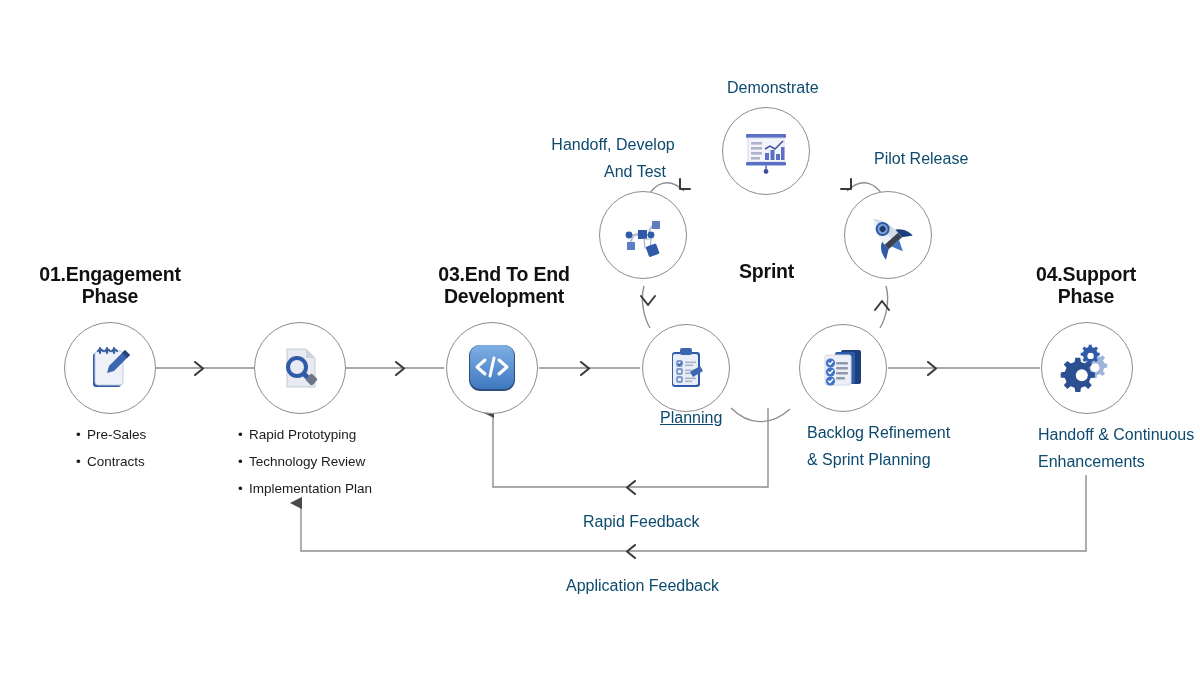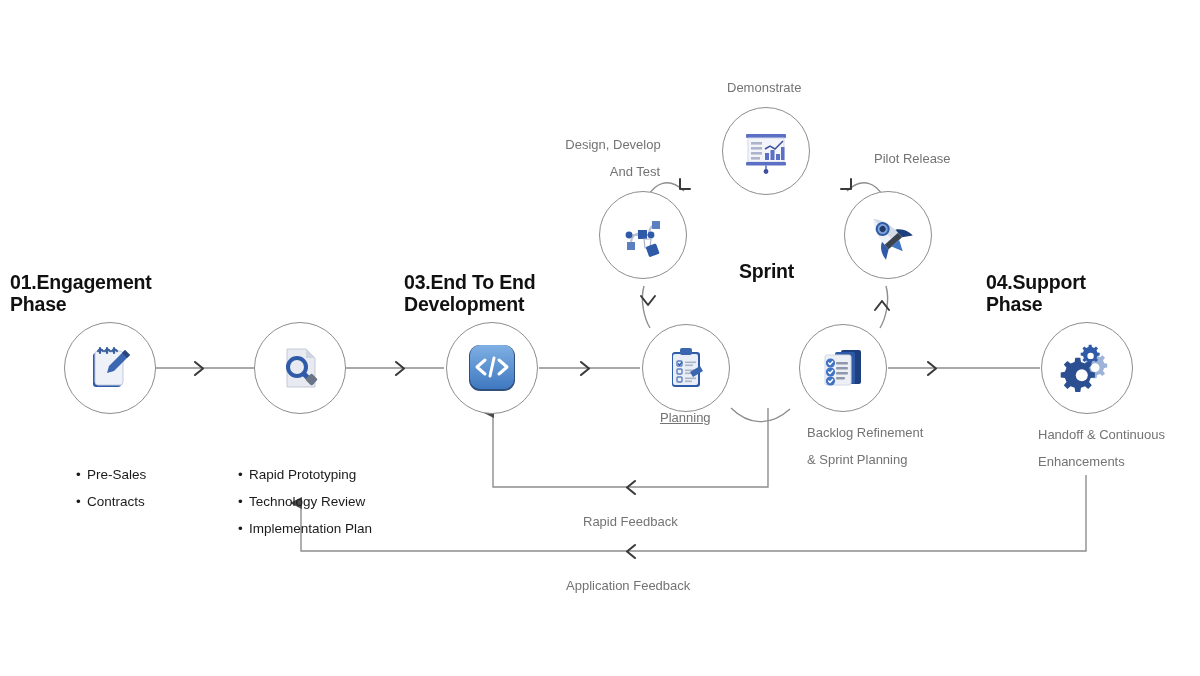--- a/index.html
+++ b/index.html
@@ -5,28 +5,28 @@
   html,body{margin:0;padding:0;background:#ffffff;}
   body{width:1200px;height:676px;overflow:hidden;font-family:"Liberation Sans",sans-serif;color:#1b1b1b;}
   #canvas{position:relative;width:1200px;height:676px;background:#ffffff;}
 
   svg.layer{position:absolute;left:0;top:0;width:1200px;height:676px;pointer-events:none;}
 
   .node{position:absolute;border-radius:50%;background:#ffffff;border:1.4px solid #8d8d8d;
         display:flex;align-items:center;justify-content:center;box-sizing:border-box;}
   .node svg{display:block;}
 
-  .phase-title{position:absolute;font-weight:bold;font-size:19.5px;
-      line-height:22px;letter-spacing:-.2px;color:#111111;margin-top:8px;}
-
-  .bullets{position:absolute;font-size:13.5px;line-height:27px;color:#1b1b1b;margin-top:40px;}
+  .phase-title{position:absolute;text-align:center;font-weight:bold;font-size:19.5px;
+      line-height:22px;letter-spacing:-.2px;color:#111111;}
+
+  .bullets{position:absolute;font-size:13.5px;line-height:27px;color:#1b1b1b;}
   .bullets div{white-space:nowrap;}
   .bullets .b{display:inline-block;width:11px;}
 
-  .cap{position:absolute;font-size:13px;line-height:27px;color:#737373;white-space:nowrap;}
+  .cap{position:absolute;font-size:16px;line-height:27px;color:#0c4a6e;white-space:nowrap;}
   .cap.center{text-align:center;}
   .sprint-label{position:absolute;font-weight:bold;font-size:19.5px;color:#111111;letter-spacing:-.2px;}
 </style>
 </head>
 <body>
 
 <div id="canvas">
 
   <svg class="layer" viewBox="0 0 1200 676">
     <defs>
@@ -256,21 +256,21 @@
         </g>
       </g>
     </svg>
   </div>
 
   <div class="sprint-label" style="left:739px;top:260px;">Sprint</div>
 
   <div class="cap" style="left:727px;top:74px;">Demonstrate</div>
 
   <div class="cap center" style="left:513px;top:131px;width:200px;">
-    <div>Design, Develop</div>
+    <div>Handoff, Develop</div>
     <div style="margin-left:44px;">And Test</div>
   </div>
 
   <div class="cap" style="left:874px;top:145px;">Pilot Release</div>
 
   <div class="cap" style="left:660px;top:404px;text-decoration:underline;">Planning</div>
 
   <div class="cap" style="left:807px;top:419px;">
     <div>Backlog Refinement</div>
     <div>&amp; Sprint Planning</div>

